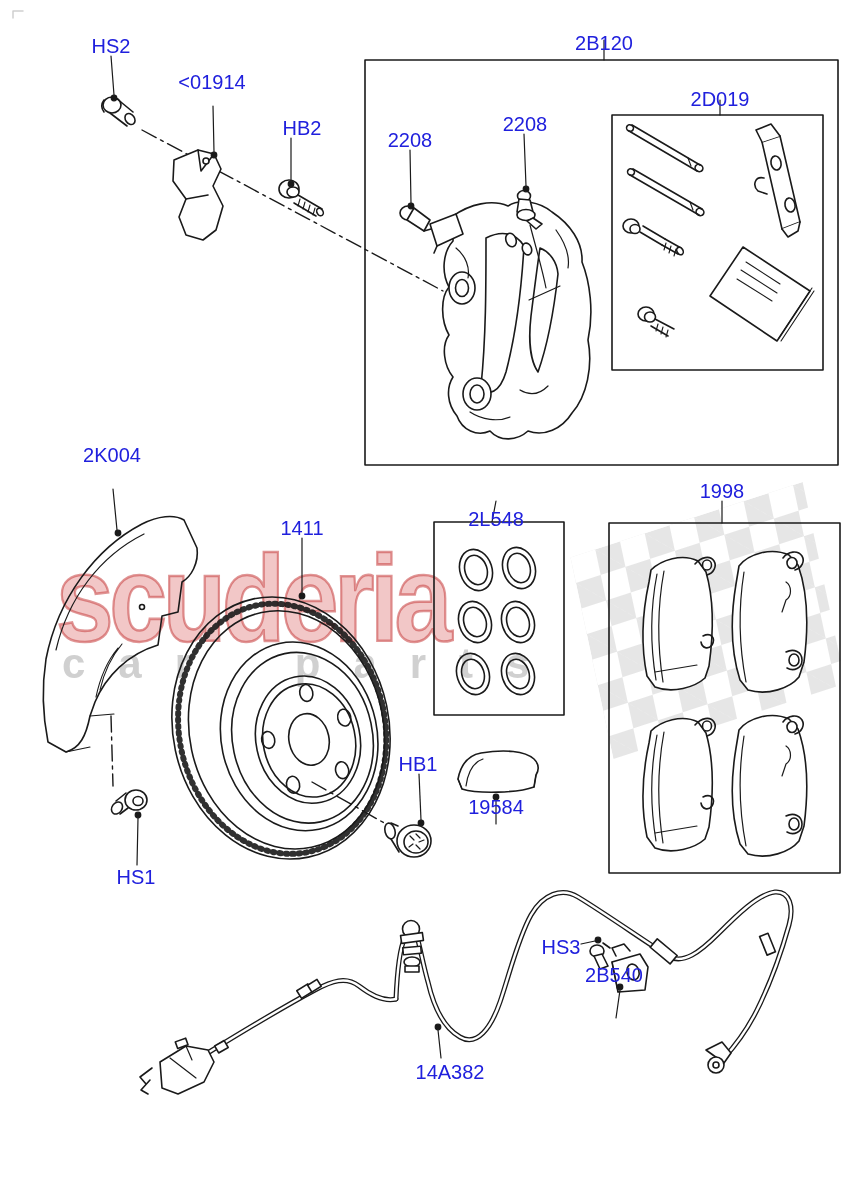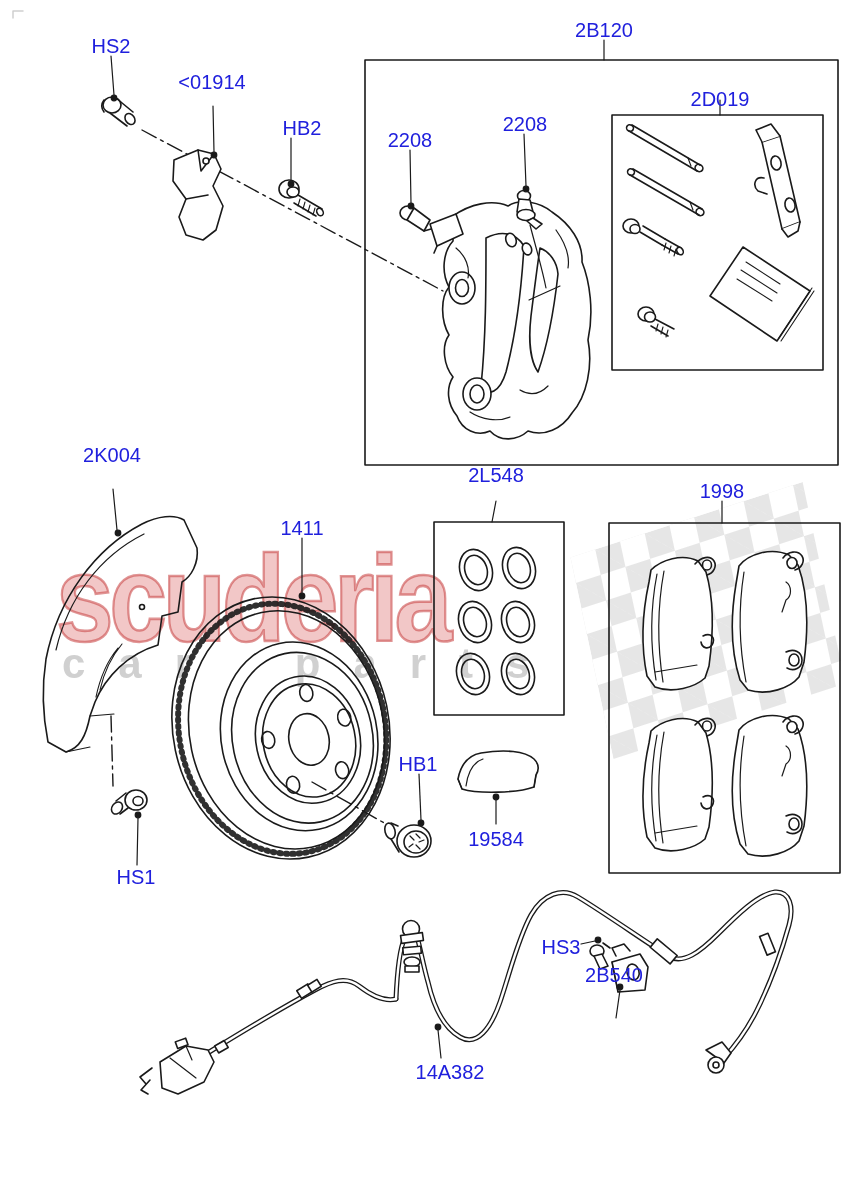--- a/index.html
+++ b/index.html
@@ -18,25 +18,25 @@
       linear-gradient(45deg,#8f8f8f 25%,transparent 25%,transparent 75%,#8f8f8f 75%);
     background-size:52px 52px;background-position:0 0,26px 26px;
     transform:rotate(-18deg) skewX(-6deg);}
   
   svg#art{position:absolute;left:0;top:0;}
   
   .lbl{position:absolute;transform:translateX(-50%);font-size:20px;line-height:1.1;
        color:#2020dd;white-space:nowrap;cursor:pointer;}
   #l-hs2{left:111px;top:35px}      #l-01914{left:212px;top:71px}
   #l-hb2{left:302px;top:117px}     #l-2208a{left:410px;top:129px}
-  #l-2208b{left:525px;top:113px}   #l-2b120{left:604px;top:19px}
+  #l-2208b{left:525px;top:113px}   #l-2b120{left:604px;top:32px}
   #l-2d019{left:720px;top:88px}    #l-2k004{left:112px;top:444px}
-  #l-1125{left:302px;top:517px}    #l-2l548{left:496px;top:464px}
+  #l-1125{left:302px;top:517px}    #l-2l548{left:496px;top:508px}
   #l-2001{left:722px;top:480px}    #l-hb1{left:418px;top:753px}
-  #l-19584{left:496px;top:828px}   #l-hs1{left:136px;top:866px}
+  #l-19584{left:496px;top:796px}   #l-hs1{left:136px;top:866px}
   #l-hs3{left:561px;top:936px}     #l-2b540{left:614px;top:964px}
   #l-14a382{left:450px;top:1061px}
 </style>
 </head>
 <body>
 
 <div id="stage">
 
   <div id="wm-brand">scuderia</div>
   <div id="wm-tag">car parts</div>

